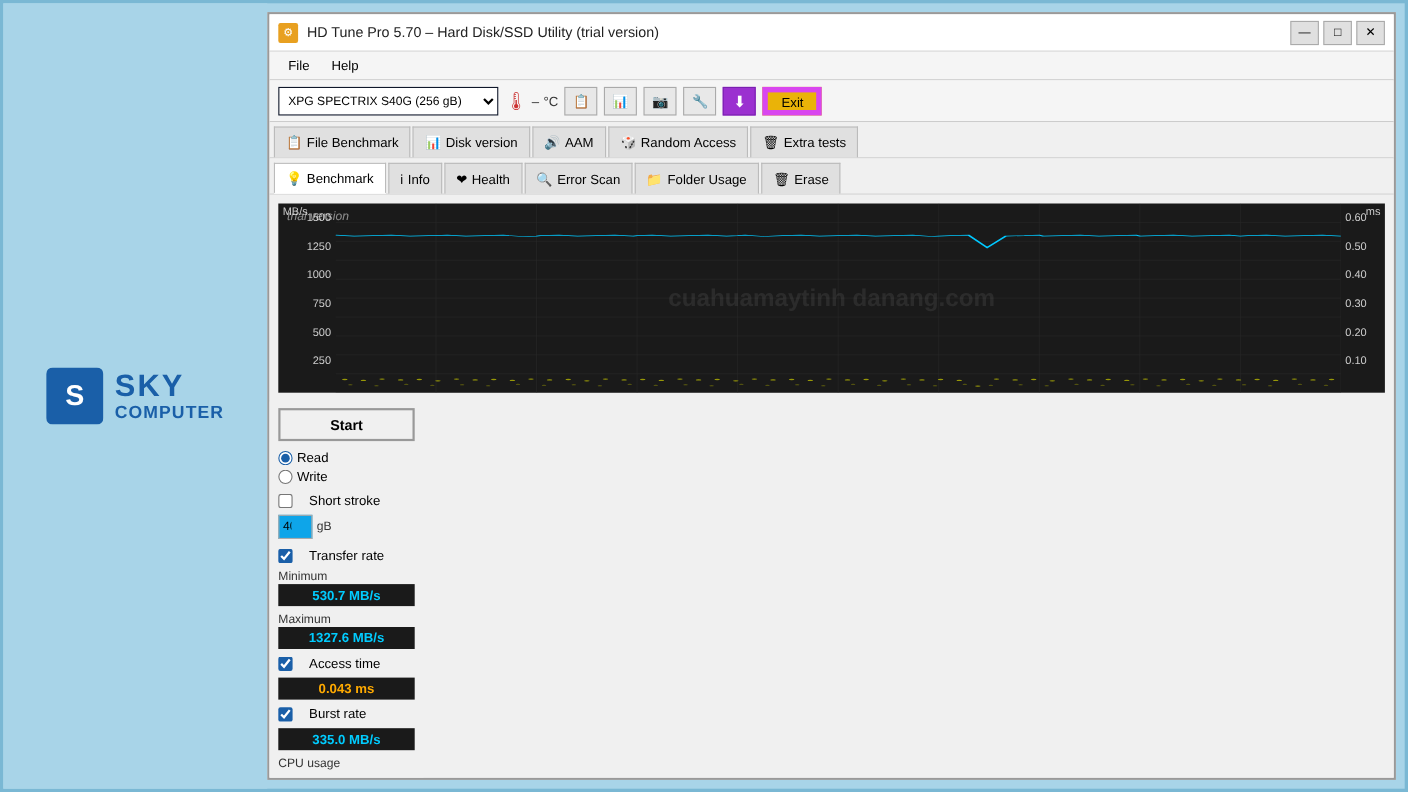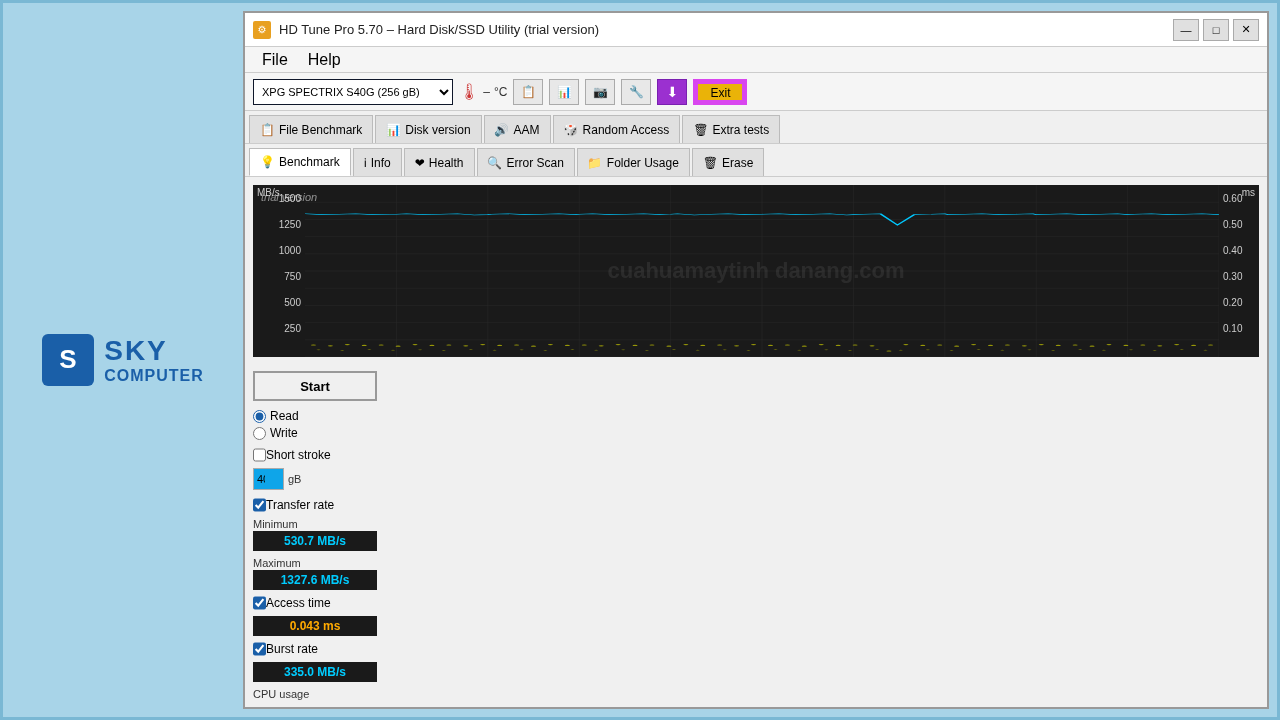--- a/index.html
+++ b/index.html
@@ -121,21 +121,21 @@
       padding: 2px 8px;
       background: #f5f5f5;
       border-bottom: 1px solid #ccc;
       height: 26px;
       align-items: center;
     }
     .menu-item {
       padding: 2px 8px;
       cursor: pointer;
       border: 1px solid transparent;
-      font-size: 16px;
+      font-size: 12px;
     }
 
     
     .toolbar {
       display: flex;
       align-items: center;
       padding: 4px 8px;
       background: #f5f5f5;
       border-bottom: 1px solid #ccc;
       gap: 6px;
@@ -344,21 +344,22 @@
       display: flex;
       align-items: center;
       gap: 4px;
       font-size: 12px;
     }
     input[type="radio"] { accent-color: #1a5fa8; }
     input[type="checkbox"] { accent-color: #1a5fa8; }
 
     .checkbox-row {
       display: flex;
-      gap: 0;
+      align-items: center;
+      gap: 15px;
       font-size: 12px;
       margin-bottom: 2px;
     }
 
     .number-input-row {
       display: flex;
       align-items: center;
       gap: 4px;
       margin-bottom: 4px;
     }

